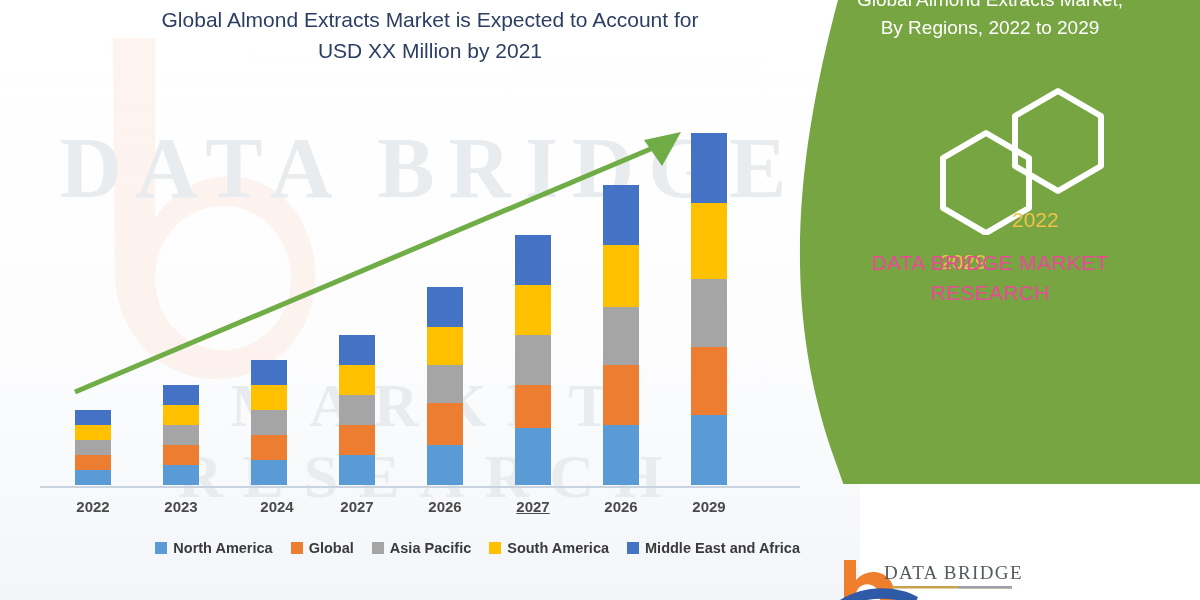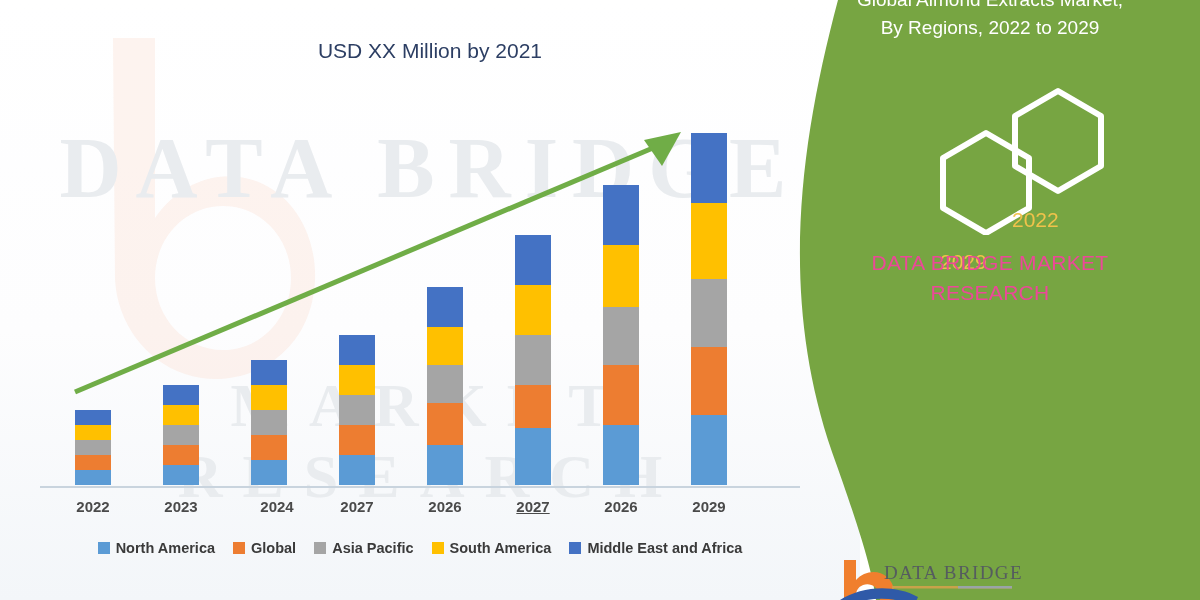--- a/index.html
+++ b/index.html
@@ -52,29 +52,29 @@
   .seg.sa{background:#ffc000;}
   .seg.me{background:#4472c4;}
 
   .xlabel{
     position:absolute;top:498px;width:70px;text-align:center;
     color:#4a4a4a;font-size:15px;font-weight:700;
   }
 
   .legend{
     position:absolute;left:40px;top:540px;width:760px;
-    display:flex;align-items:center;justify-content:center;gap:18px;
+    display:flex;align-items:center;justify-content:flex-end;gap:18px;
   }
   .legend-item{display:flex;align-items:center;gap:6px;}
   .swatch{width:12px;height:12px;display:inline-block;}
   .legend-label{color:#3a3a3a;font-size:14.5px;font-weight:700;white-space:nowrap;}
 
   
   .right-panel{
-    position:absolute;right:0;top:0;width:420px;height:600px;
+    position:absolute;right:0;top:0;width:420px;height:484px;
     overflow:hidden;
   }
   .green-shape{position:absolute;inset:0;}
   .right-heading{
     position:absolute;left:20px;top:-14px;width:380px;
     text-align:center;color:#ffffff;
     font-size:19px;line-height:28px;font-weight:400;
   }
   .hexes{position:absolute;left:40px;top:85px;width:340px;height:150px;}
   .hex-label{
@@ -106,21 +106,21 @@
       <path d="M18 10 h42 v180 c26,-38 70,-52 108,-34 46,22 64,84 44,134 -19,48 -74,72 -122,56 -40,-13 -68,-52 -70,-95 z
                M60 250 c0,40 30,72 68,72 38,0 68,-32 68,-72 0,-40 -30,-72 -68,-72 -38,0 -68,32 -68,72 z" fill="#fae3d8" opacity=".85"></path>
     </svg>
 
     <div class="wm-text">
       <div class="wm-line l1">DATA BRIDGE</div>
       <div class="wm-line l2">MARKET RESEARCH</div>
     </div>
 
     <div class="chart-title">
-      <br>
+      <span>Global Almond Extracts Market is Expected to Account for</span><br>
       <span>USD XX Million by 2021</span>
     </div>
 
     <div class="plot">
       <div class="axis-line"></div>
 
       <svg style="position:absolute;left:0;top:0;width:860px;height:600px;">
         <line x1="75" y1="392" x2="660" y2="145" stroke="#70ad47" stroke-width="5"></line>
         <polygon points="681,132 644,140 662,166" fill="#70ad47"></polygon>
       </svg>

